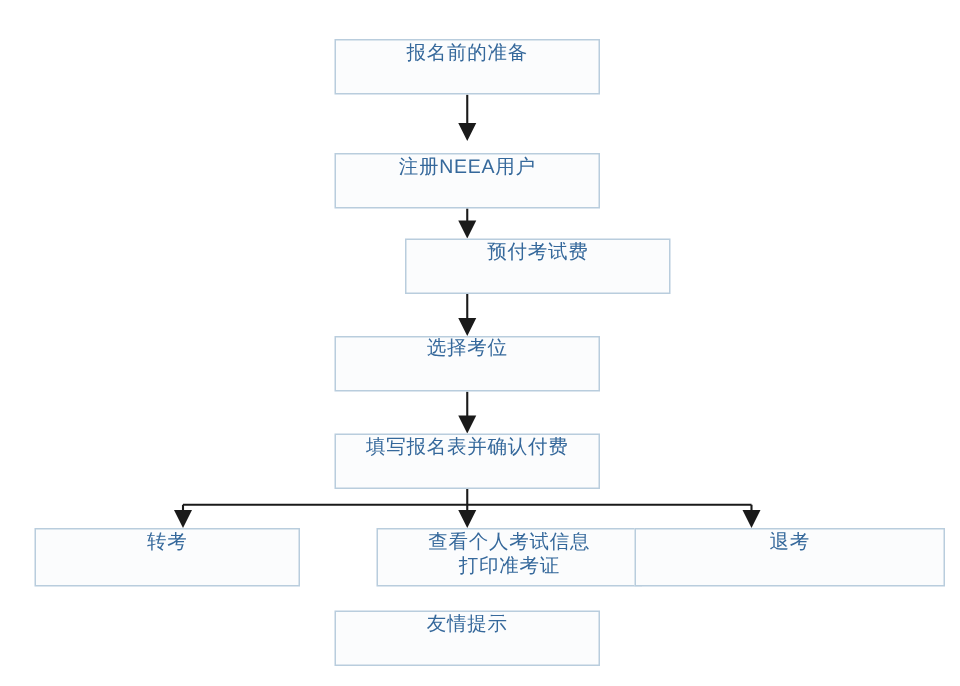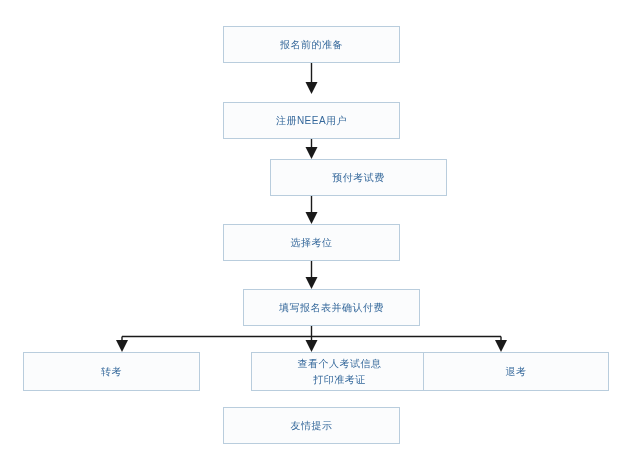--- a/index.html
+++ b/index.html
@@ -20,44 +20,43 @@
     top: 0;
     width: 640px;
     height: 457px;
   }
   .node {
     position: absolute;
     box-sizing: border-box;
     background: #fbfcfd;
     border: 1px solid #b9cddd;
     display: flex;
-    align-items: center;
     justify-content: center;
     text-align: center;
     color: #35689b;
-    font-size: 10px;
+    font-size: 13px;
     line-height: 16px;
     letter-spacing: 0.5px;
     white-space: pre-line;
   }
   .node .node-text {
     display: block;
     width: 100%;
     white-space: pre-line;
   }
   
   .n-prep      { left: 223px; top: 26px;  width: 177px; height: 37px; }
   .n-register  { left: 223px; top: 102px;  width: 177px; height: 37px; }
   .n-prepay    { left: 223px; top: 159px; width: 177px; height: 37px; margin-left: 47px; }
-  .n-seat      { left: 223px; top: 224px; width: 177px; height: 37px; }
-  .n-form      { left: 223px; top: 289px; width: 177px; height: 37px; margin-left: 20px; }
+  .n-seat      { left: 223px; top: 224px; width: 177px; height: 37px; font-family: Liberation Mono, monospace; }
+  .n-form      { left: 223px; top: 289px; width: 177px; height: 37px; }
   
   .n-transfer  { left: 23px;  top: 352px; width: 177px; height: 39px; }
   .n-info      { left: 223px; top: 352px; width: 177px; height: 39px; margin-left: 28px; }
-  .n-withdraw  { left: 423px; top: 352px; width: 186px; height: 39px; }
+  .n-withdraw  { left: 423px; top: 352px; width: 207px; height: 39px; }
   
   .n-tips      { left: 223px; top: 407px; width: 177px; height: 37px; }
 
   svg.connectors {
     position: absolute;
     left: 0;
     top: 0;
     width: 640px;
     height: 457px;
     pointer-events: none;

